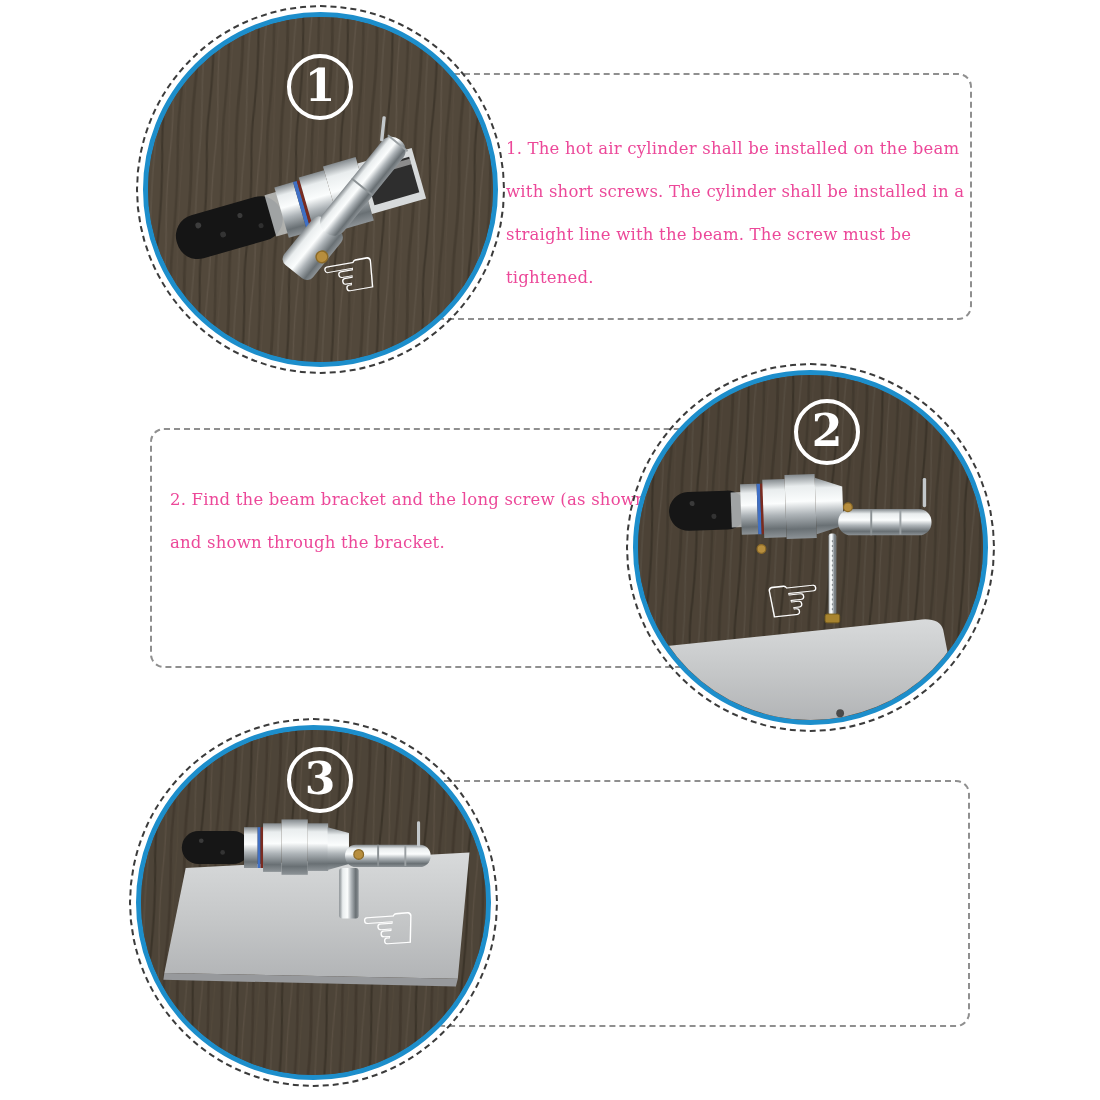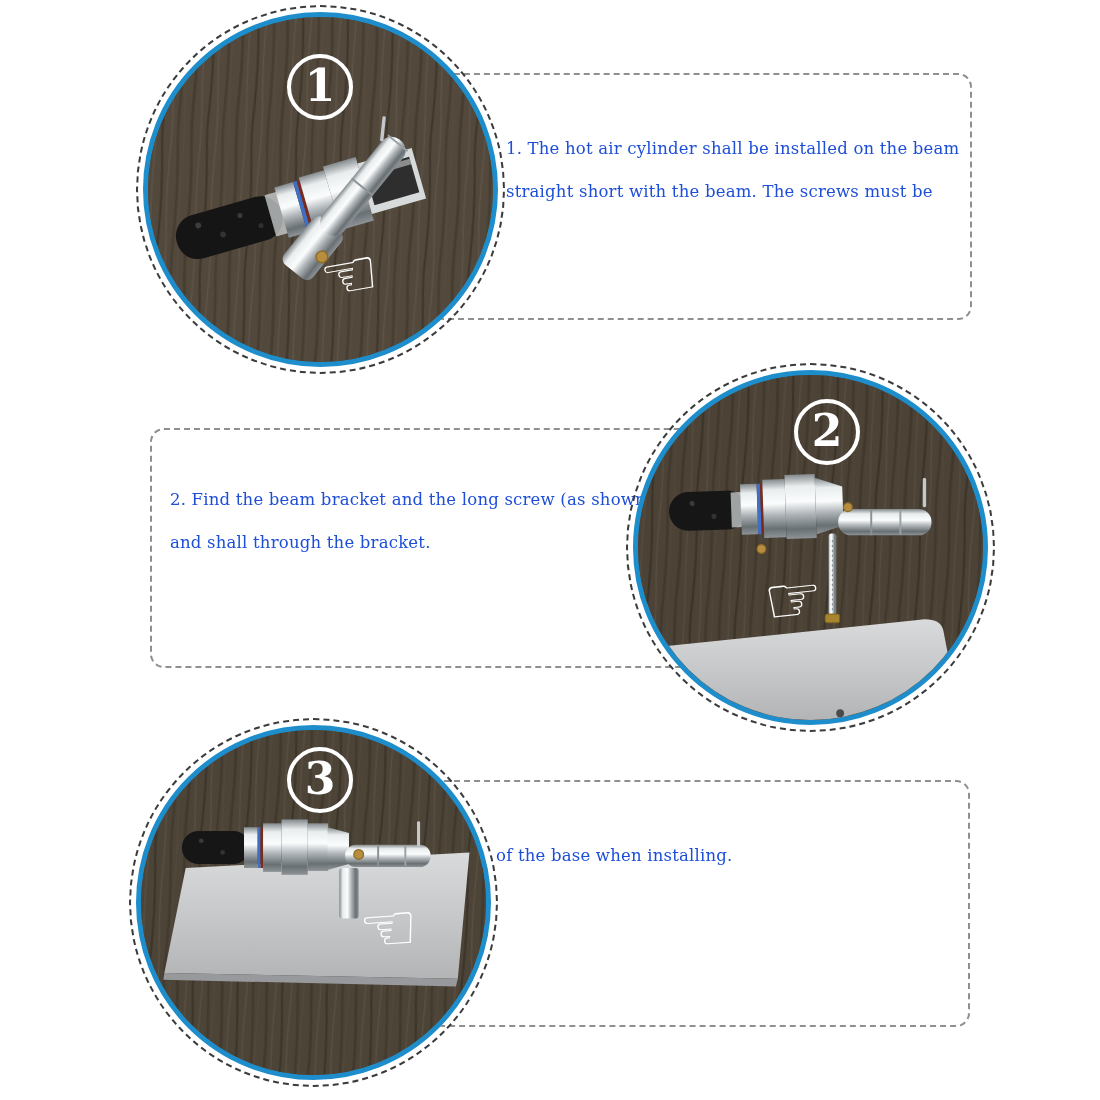--- a/index.html
+++ b/index.html
@@ -7,21 +7,21 @@
     position:relative;width:1100px;height:1100px;background:#ffffff;overflow:hidden;
     font-family:"DejaVu Serif", serif;
   }
   
   .tbox{
     position:absolute;box-sizing:border-box;z-index:1;
     border:2px dashed #8f8f8f;border-radius:14px;background:#ffffff;
   }
   .tbox .line{
     height:43px;display:flex;align-items:center;
-    font-size:16.5px;color:#1d4ed8;letter-spacing:.2px;white-space:nowrap;
+    font-size:16.5px;color:#ec4899;letter-spacing:.2px;white-space:nowrap;
   }
   .b1{left:430px;top:73px;width:542px;height:247px;padding:52px 0 0 74px;}
   .b2{left:150px;top:428px;width:700px;height:240px;padding:48px 0 0 18px;}
   .b3{left:430px;top:780px;width:540px;height:247px;padding:52px 0 0 64px;}
   
   .circle{position:absolute;width:355px;height:355px;z-index:2;}
   .circle::before{
     content:"";position:absolute;inset:-7px;border:2px dashed #3b3b3b;border-radius:50%;
   }
   .photo{
@@ -88,30 +88,31 @@
       <stop offset="0.5" stop-color="#c6c8c9"></stop>
       <stop offset="1" stop-color="#b2b4b6"></stop>
     </linearGradient>
   </defs>
 </svg>
 
 <div class="sheet">
 
   <div class="tbox b1">
     <div class="line">1. The hot air cylinder shall be installed on the beam</div>
-    <div class="line">straight short with the beam. The screws must be</div>
+    <div class="line">with short screws. The cylinder shall be installed in a</div>
+    <div class="line">straight line with the beam. The screw must be</div>
+    <div class="line">tightened.</div>
   </div>
 
   <div class="tbox b2">
     <div class="line">2. Find the beam bracket and the long screw (as shown)</div>
-    <div class="line">and shall through the bracket.</div>
+    <div class="line">and shown through the bracket.</div>
   </div>
 
   <div class="tbox b3">
-    <div class="line">of the base when installing.</div>
   </div>
 
   <div class="circle c1">
     <div class="photo">
       <svg viewBox="0 0 355 355" preserveAspectRatio="xMidYMid slice">
         <rect width="355" height="355" fill="url(#wood)"></rect>
 
         <g transform="translate(24,212) rotate(-16)">
           <rect x="0" y="-2" width="112" height="46" rx="22" fill="#151515"></rect>
           <circle cx="26" cy="10" r="3" fill="#3d3d3d"></circle>

